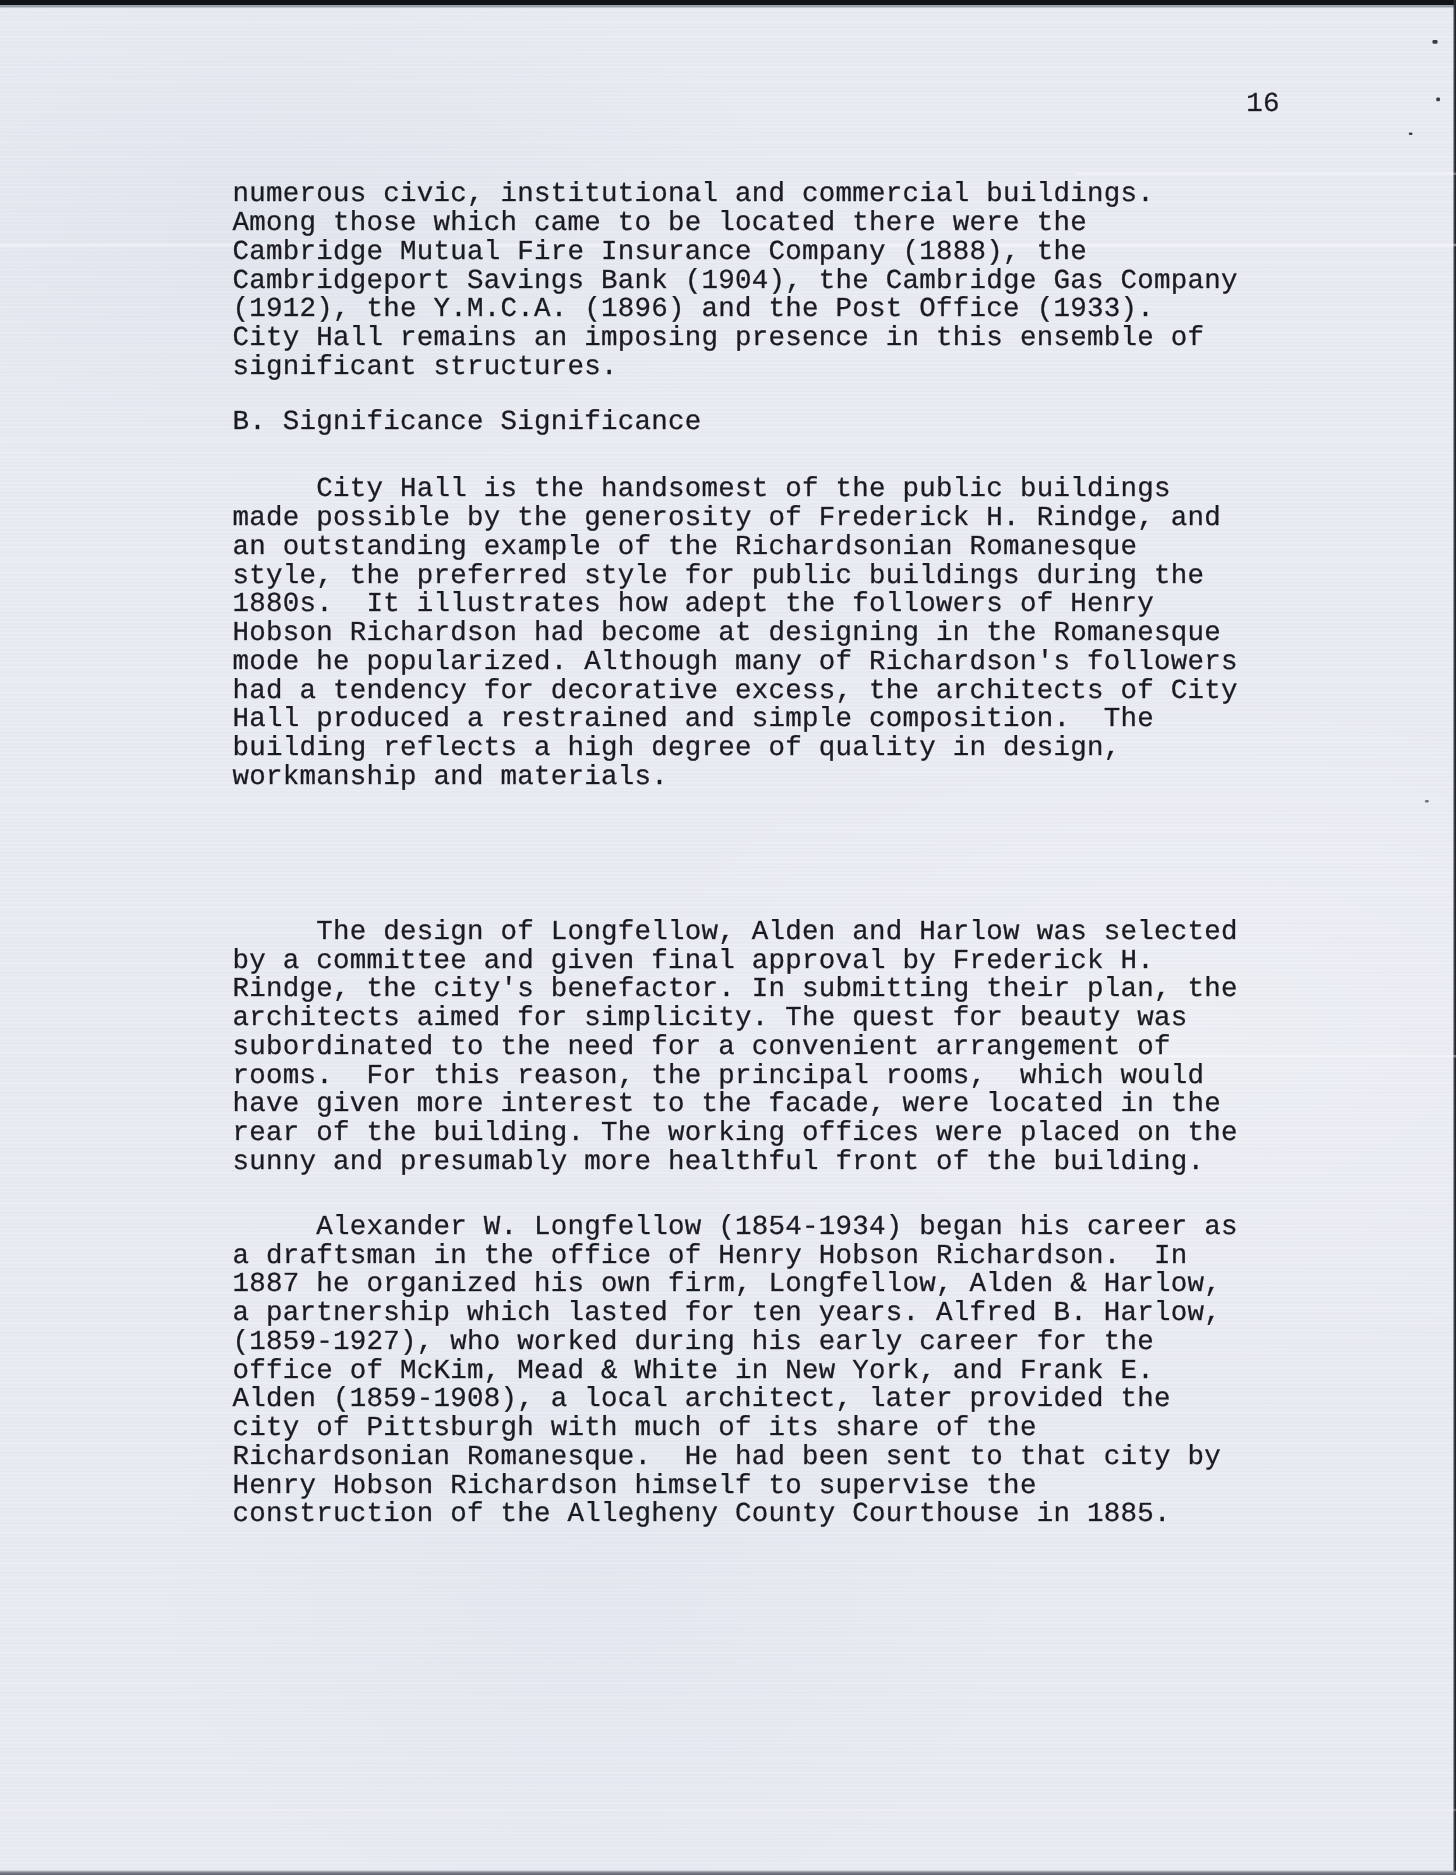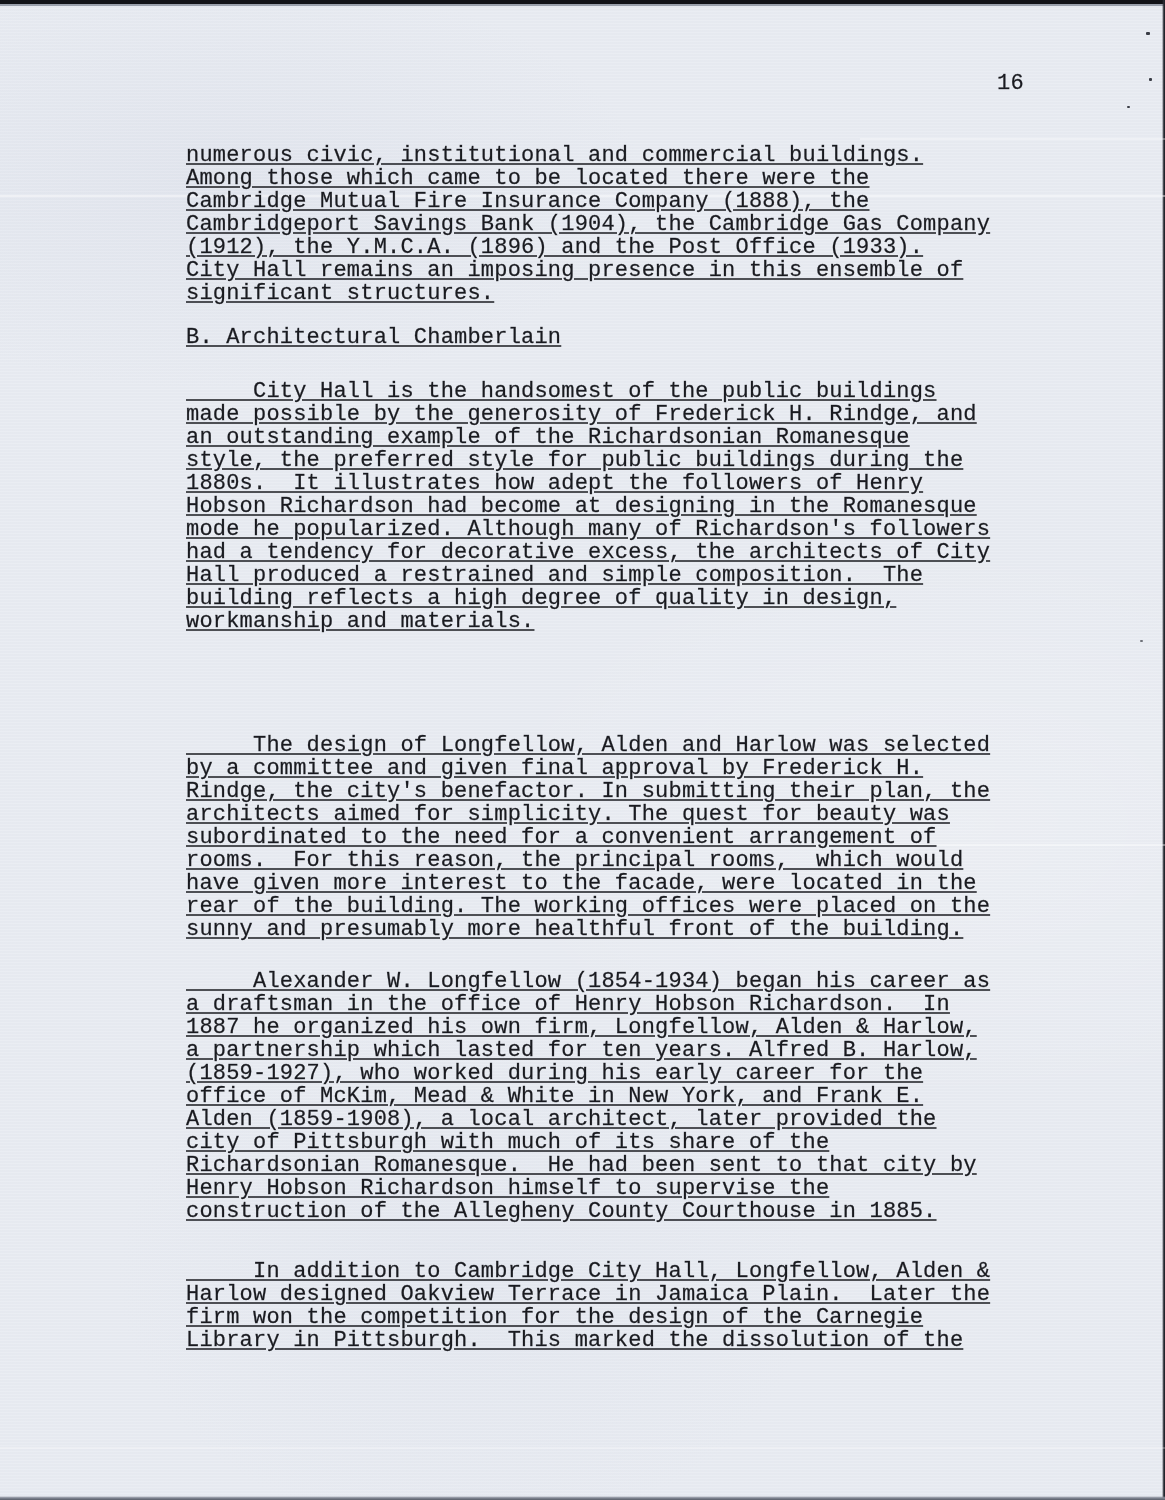--- a/index.html
+++ b/index.html
@@ -25,21 +25,20 @@
       repeating-linear-gradient(0deg, rgba(255,255,255,0.06) 0 1px, rgba(176,183,199,0.05) 1px 3px),
       radial-gradient(ellipse 620px 300px at 18% 12%, rgba(206,212,226,0.25), rgba(206,212,226,0) 70%),
       radial-gradient(ellipse 720px 420px at 82% 55%, rgba(255,255,255,0.20), rgba(255,255,255,0) 70%),
       radial-gradient(ellipse 500px 380px at 40% 85%, rgba(210,216,230,0.18), rgba(210,216,230,0) 70%);
   }
   .text-block{
     position:absolute;left:186px;
     white-space:pre;
     font-size:22px;line-height:23px;letter-spacing:0.2px;
     color:var(--ink);
-    text-decoration:underline;
     -webkit-text-stroke:0.3px rgba(26,27,32,0.75);
   }
   .page-number{
     position:absolute;left:997px;top:72px;
     font-size:22px;line-height:23px;letter-spacing:0.2px;
     color:var(--ink);
     -webkit-text-stroke:0.3px rgba(26,27,32,0.75);
   }
   .edge-top{
     position:absolute;top:0;left:0;width:1165px;height:6px;
@@ -95,21 +94,21 @@
   <div class="page-number">16</div>
 
   <div class="text-block" style="top:144px">numerous civic, institutional and commercial buildings.
 Among those which came to be located there were the
 Cambridge Mutual Fire Insurance Company (1888), the
 Cambridgeport Savings Bank (1904), the Cambridge Gas Company
 (1912), the Y.M.C.A. (1896) and the Post Office (1933).
 City Hall remains an imposing presence in this ensemble of
 significant structures.</div>
 
-  <div class="text-block" style="top:326px">B. Architectural Chamberlain</div>
+  <div class="text-block" style="top:326px">B. Significance Significance</div>
 
   <div class="text-block" style="top:380px">     City Hall is the handsomest of the public buildings
 made possible by the generosity of Frederick H. Rindge, and
 an outstanding example of the Richardsonian Romanesque
 style, the preferred style for public buildings during the
 1880s.  It illustrates how adept the followers of Henry
 Hobson Richardson had become at designing in the Romanesque
 mode he popularized. Although many of Richardson's followers
 had a tendency for decorative excess, the architects of City
 Hall produced a restrained and simple composition.  The
@@ -132,18 +131,14 @@
 1887 he organized his own firm, Longfellow, Alden &amp; Harlow,
 a partnership which lasted for ten years. Alfred B. Harlow,
 (1859-1927), who worked during his early career for the
 office of McKim, Mead &amp; White in New York, and Frank E.
 Alden (1859-1908), a local architect, later provided the
 city of Pittsburgh with much of its share of the
 Richardsonian Romanesque.  He had been sent to that city by
 Henry Hobson Richardson himself to supervise the
 construction of the Allegheny County Courthouse in 1885.</div>
 
-  <div class="text-block" style="top:1260px">     In addition to Cambridge City Hall, Longfellow, Alden &amp;
-Harlow designed Oakview Terrace in Jamaica Plain.  Later the
-firm won the competition for the design of the Carnegie
-Library in Pittsburgh.  This marked the dissolution of the</div>
 
 </div>
 
 </body></html>

